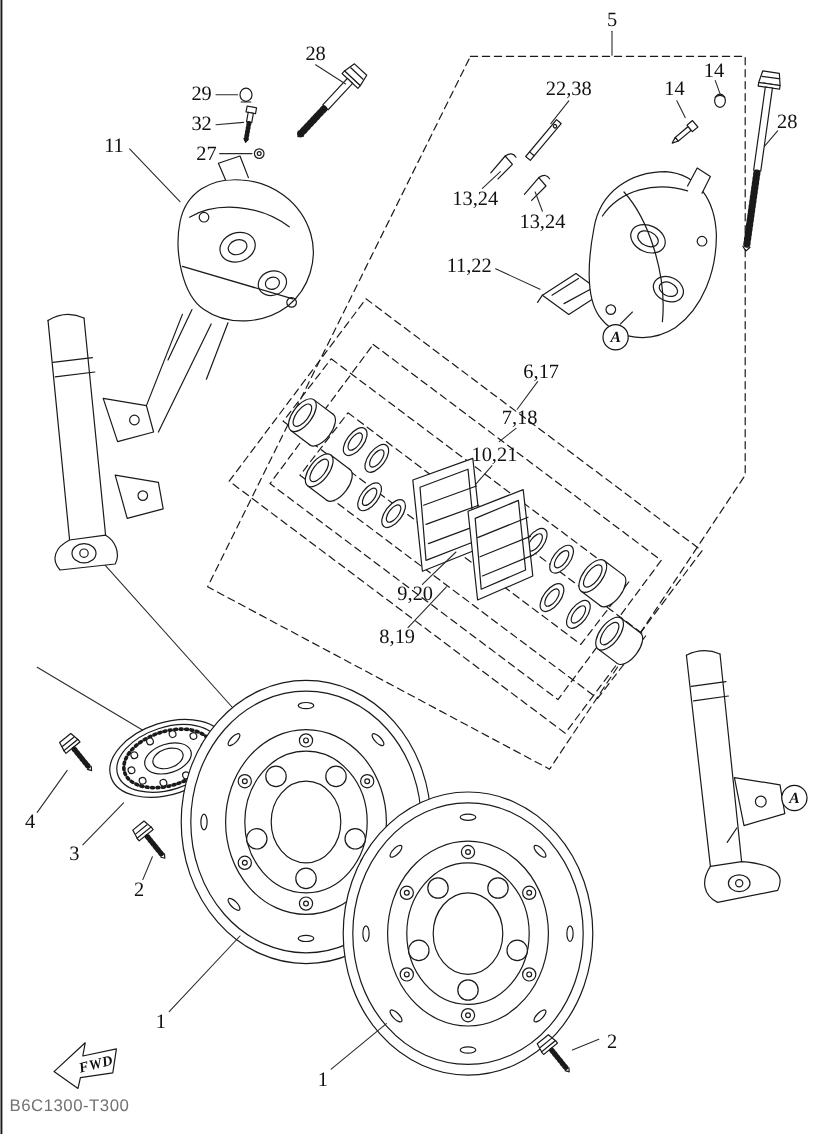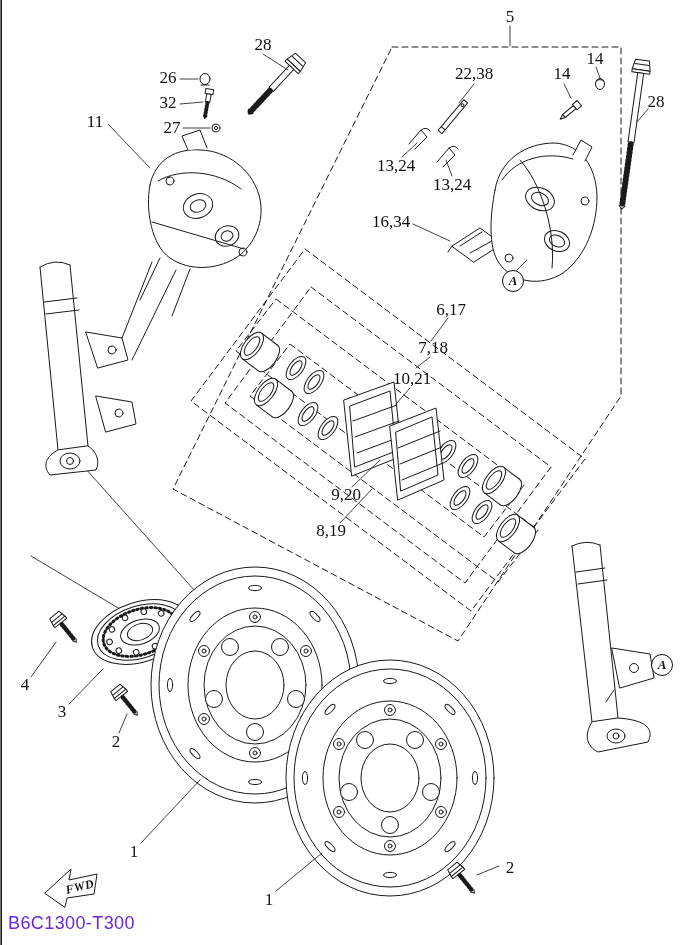--- a/index.html
+++ b/index.html
@@ -16,21 +16,21 @@
   #art .knurl{stroke-width:3;stroke-dasharray:1.5 3}
   #art .edge{stroke-width:1.6}
   .callout{position:absolute;transform:translate(-50%,-50%);
            font-family:"Liberation Serif",serif;font-size:17px;color:#111;white-space:nowrap}
   .marker{position:absolute;width:22px;height:22px;border:1.4px solid #111;border-radius:50%;
           display:flex;align-items:center;justify-content:center;transform:translate(-50%,-50%);
           font:italic 700 13px "Liberation Serif",serif;color:#111;background:#fff}
   .fwd{position:absolute;left:80px;top:887px;transform:translate(-50%,-50%) rotate(-14deg);
        font:italic 700 12px "Liberation Serif",serif;color:#111;letter-spacing:.5px}
   .code{position:absolute;left:8px;top:913px;font-family:"Liberation Sans",sans-serif;
-        font-size:18px;color:#6d28d9;letter-spacing:.4px}
+        font-size:14px;color:#737373;letter-spacing:.4px}
 </style>
 </head>
 <body>
 
 <div class="stage">
 
 <svg id="art" width="697" height="945" viewBox="0 0 697 945">
   <defs>
     <g id="discg">
       <ellipse rx="104" ry="118" fill="#fff"></ellipse>
@@ -299,32 +299,32 @@
     <path d="M31,677 L56,642"></path>
     <path d="M69,704 L103,669"></path>
     <path d="M119,733 L127,714"></path>
     <path d="M141,843 L200,780"></path>
     <path d="M276,891 L322,853"></path>
     <path d="M499,866 L477,875"></path>
   </g>
 </svg>
 
 <div class="callout" style="left:263px;top:45px">28</div>
-<div class="callout" style="left:168px;top:78px">26</div>
+<div class="callout" style="left:168px;top:78px">29</div>
 <div class="callout" style="left:168px;top:103px">32</div>
 <div class="callout" style="left:95px;top:122px">11</div>
 <div class="callout" style="left:172px;top:128px">27</div>
 <div class="callout" style="left:510px;top:17px">5</div>
 <div class="callout" style="left:474px;top:74px">22,38</div>
 <div class="callout" style="left:562px;top:74px">14</div>
 <div class="callout" style="left:595px;top:59px">14</div>
 <div class="callout" style="left:656px;top:102px">28</div>
 <div class="callout" style="left:396px;top:166px">13,24</div>
 <div class="callout" style="left:452px;top:185px">13,24</div>
-<div class="callout" style="left:391px;top:222px">16,34</div>
+<div class="callout" style="left:391px;top:222px">11,22</div>
 <div class="callout" style="left:451px;top:310px">6,17</div>
 <div class="callout" style="left:433px;top:348px">7,18</div>
 <div class="callout" style="left:412px;top:379px">10,21</div>
 <div class="callout" style="left:346px;top:495px">9,20</div>
 <div class="callout" style="left:331px;top:531px">8,19</div>
 <div class="callout" style="left:25px;top:685px">4</div>
 <div class="callout" style="left:62px;top:712px">3</div>
 <div class="callout" style="left:116px;top:742px">2</div>
 <div class="callout" style="left:134px;top:852px">1</div>
 <div class="callout" style="left:269px;top:900px">1</div>

